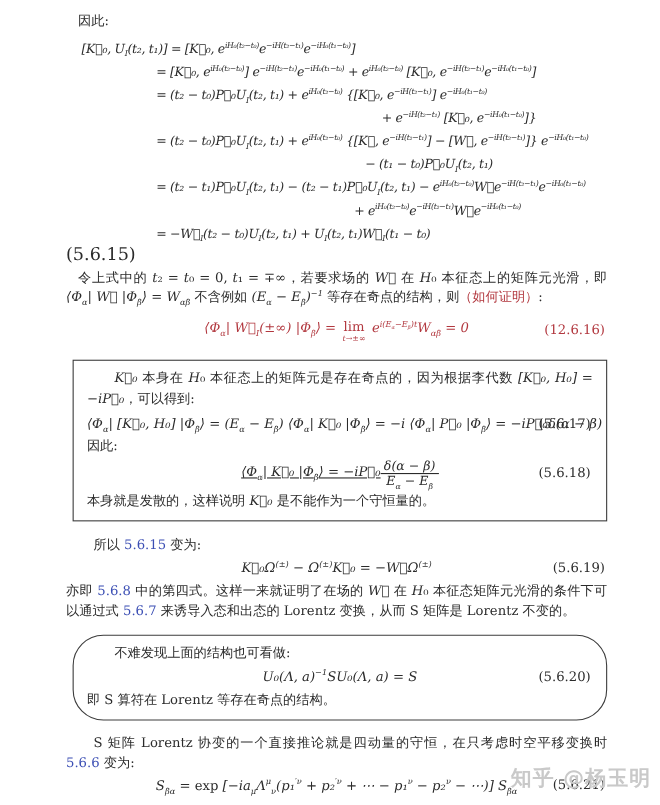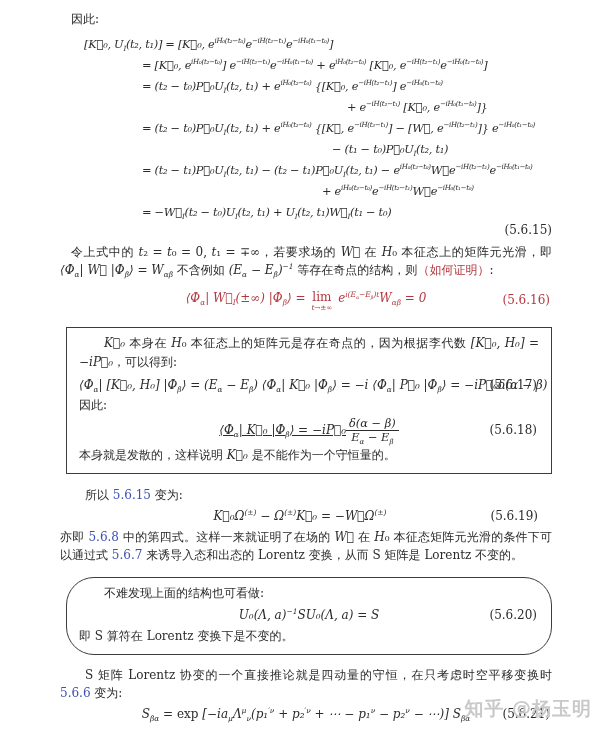--- a/index.html
+++ b/index.html
@@ -15,33 +15,33 @@
   }
   .para{margin:0;text-align:justify;}
   .ind1{text-indent:11px;}
   .ind2{text-indent:25px;}
   sub,sup{font-size:0.62em;line-height:0;}
   i{font-style:italic;}
   .up{font-style:normal;}
   
   .eqblock{margin:5px 0 3px 0;font-style:italic;font-size:11.4px;letter-spacing:-0.3px;}
   .eqline{white-space:nowrap;height:21px;line-height:21px;}
-  .l1{margin-left:24px;}
+  .l1{margin-left:14px;}
   .l2,.l3,.l5,.l7,.l9{margin-left:82px;}
   .l4{margin-left:287px;}
   .l6{margin-left:272px;}
   .l8{margin-left:262px;font-style:italic;}
-  .eqno-line{text-align:right;font-style:normal;font-size:12px;height:16px;line-height:15px;letter-spacing:0;}
+  .eqno-line{text-align:left;font-style:normal;font-size:16px;height:16px;line-height:15px;letter-spacing:0;}
   
   .eqrow{position:relative;text-align:center;font-style:italic;white-space:nowrap;}
   .eqrow .eqno{position:absolute;right:2px;top:50%;transform:translateY(-50%);font-style:normal;}
   .m16{margin:9px 0;color:var(--accent-red);}
   .m17{margin:4px 0 2px 0;}
   .m18{margin:2px 0;text-decoration:underline;}
-  .m19{margin:3px 12px 2px 0;}
+  .m19{margin:3px 0 2px 0;}
   .m20{margin:3px 0;}
   .m21{margin:2px 0 0 0;}
   .red{color:var(--accent-red);}
   a.ref{color:var(--link-blue);text-decoration:none;cursor:pointer;}
   .callout{border:1.5px solid var(--box-border);padding:6px 12px 8px 12px;margin:16px 0 11px 6px;}
   .callout.second{margin-top:12px;border-radius:28px;}
   .mt12{margin-top:12px;}
   .mt10{margin-top:10px;}
   .mt4{margin-top:4px;}
   .mt2{margin-top:2px;}
@@ -76,21 +76,21 @@
     <div class="eqline l7">= (t₂ − t₁)P⃗₀U<sub>I</sub>(t₂, t₁) − (t₂ − t₁)P⃗₀U<sub>I</sub>(t₂, t₁) − e<sup>iH₀(t₂−t₀)</sup>W⃗e<sup>−iH(t₂−t₁)</sup>e<sup>−iH₀(t₁−t₀)</sup></div>
     <div class="eqline l8">+ e<sup>iH₀(t₂−t₀)</sup>e<sup>−iH(t₂−t₁)</sup>W⃗e<sup>−iH₀(t₁−t₀)</sup></div>
     <div class="eqline l9">= −W⃗<sub>I</sub>(t₂ − t₀)U<sub>I</sub>(t₂, t₁) + U<sub>I</sub>(t₂, t₁)W⃗<sub>I</sub>(t₁ − t₀)</div>
     <div class="eqno-line">(5.6.15)</div>
   </div>
 
   <p class="para ind1 mt4"><span>令上式中的 <i>t</i>₂ = <i>t</i>₀ = 0, <i>t</i>₁ = ∓∞，若要求场的 <i>W⃗</i> 在 <i>H</i>₀ 本征态上的矩阵元光滑，即 <i>⟨Φ<sub>α</sub>| W⃗ |Φ<sub>β</sub>⟩ = W<sub>αβ</sub></i> 不含例如 <i>(E<sub>α</sub> − E<sub>β</sub>)<sup>−1</sup></i> 等存在奇点的结构，则</span><span class="red">（如何证明）</span><span>:</span></p>
 
   <div class="eqrow m16">
     <span class="eqbody">⟨Φ<sub>α</sub>| W⃗<sub>I</sub>(±∞) |Φ<sub>β</sub>⟩ = <span class="limst"><span class="limw">lim</span><span class="lims">t→±∞</span></span> e<sup>i(E<sub>α</sub>−E<sub>β</sub>)t</sup>W<sub>αβ</sub> = 0</span>
-    <span class="eqno">(5.6.16)</span>
+    <span class="eqno">(12.6.16)</span>
   </div>
 
   <div class="callout">
     <p class="para ind2"><i>K⃗₀</i> 本身在 <i>H</i>₀ 本征态上的矩阵元是存在奇点的，因为根据李代数 <i>[K⃗₀, H₀] = −iP⃗₀</i>，可以得到:</p>
     <div class="eqrow m17">
       <span class="eqbody">⟨Φ<sub>α</sub>| [K⃗₀, H₀] |Φ<sub>β</sub>⟩ = (E<sub>α</sub> − E<sub>β</sub>) ⟨Φ<sub>α</sub>| K⃗₀ |Φ<sub>β</sub>⟩ = −i ⟨Φ<sub>α</sub>| P⃗₀ |Φ<sub>β</sub>⟩ = −iP⃗₀δ(α − β)</span>
       <span class="eqno">(5.6.17)</span>
     </div>
     <p class="para">因此:</p>
     <div class="eqrow m18">
@@ -108,21 +108,21 @@
   </div>
 
   <p class="para mt2"><span>亦即 </span><a class="ref">5.6.8</a><span> 中的第四式。这样一来就证明了在场的 <i>W⃗</i> 在 <i>H</i>₀ 本征态矩阵元光滑的条件下可以通过式 </span><a class="ref">5.6.7</a><span> 来诱导入态和出态的 Lorentz 变换，从而 S 矩阵是 Lorentz 不变的。</span></p>
 
   <div class="callout second">
     <p class="para ind2">不难发现上面的结构也可看做:</p>
     <div class="eqrow m20">
       <span class="eqbody">U₀(Λ, a)<sup>−1</sup>SU₀(Λ, a) = S</span>
       <span class="eqno">(5.6.20)</span>
     </div>
-    <p class="para">即 S 算符在 Lorentz 变换下是不变的。</p>
+    <p class="para">即 S 算符在 Lorentz 等存在奇点的结构。</p>
   </div>
 
   <p class="para ind2 mt10"><span>S 矩阵 Lorentz 协变的一个直接推论就是四动量的守恒，在只考虑时空平移变换时 </span><a class="ref">5.6.6</a><span> 变为:</span></p>
 
   <div class="eqrow m21">
     <span class="eqbody">S<sub>βα</sub> = <span class="up">exp</span> [−ia<sub>μ</sub>Λ<sup>μ</sup><sub>ν</sub>(p₁<sup>′ν</sup> + p₂<sup>′ν</sup> + ⋯ − p₁<sup>ν</sup> − p₂<sup>ν</sup> − ⋯)] S<sub>βα</sub></span>
     <span class="eqno">(5.6.21)</span>
   </div>
 
   <div class="watermark">知乎 @杨玉明</div>

